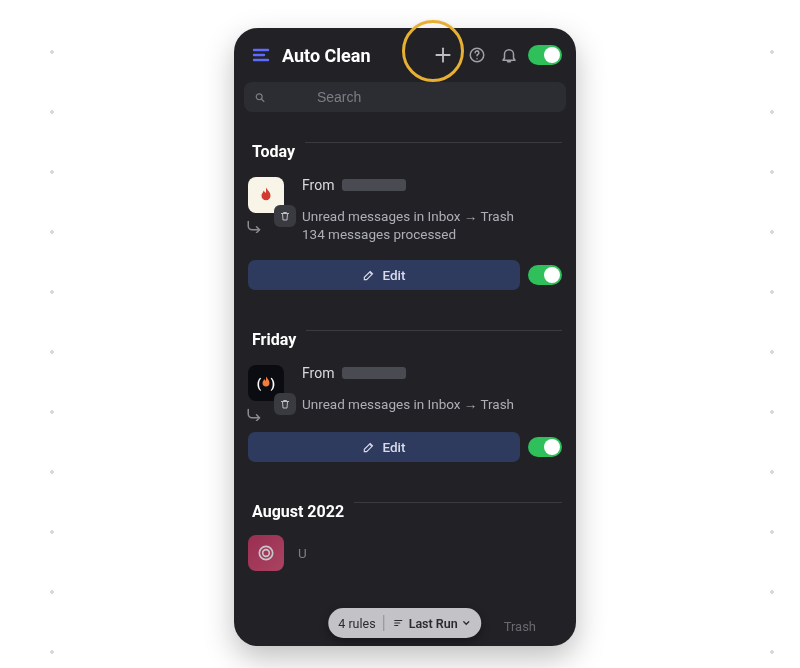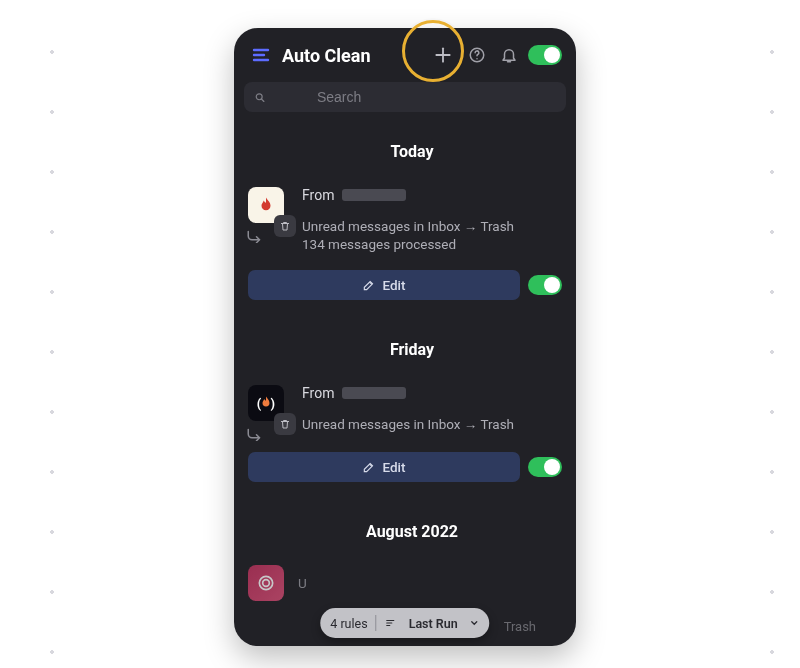--- a/index.html
+++ b/index.html
@@ -85,23 +85,22 @@
     color: #88888f;
   }
   .search input {
     background: transparent; border: none; outline: none;
     color: #d0d0d6; font-size: 14px; width: 100%; margin-left: 43px;
   }
   .search input::placeholder { color: #7d7d85; }
   
   .section { padding: 8px 14px 4px 14px; }
   .section-head {
-    display: flex; align-items: center; gap: 10px;
-    margin: 10px 0 14px 14px;
-    flex-direction: column;
+    display: flex; align-items: flex-start; gap: 10px;
+    margin: 10px 0 14px 4px;
   }
   .section-title {
     font-size: 16px; font-weight: 700; color: #fff;
   }
   .section-line {
     flex: 1; height: 1px; background: #3a3a41;
   }
   
   .rule {
     display: flex; align-items: flex-start; gap: 14px;
@@ -157,21 +156,21 @@
     border-radius: 18px;
     height: 30px;
     padding: 0 10px;
     display:flex; align-items:center; gap:6px;
     color:#2a2a30; font-size:12.5px;
     box-shadow: 0 4px 10px rgba(0,0,0,0.3);
     cursor:pointer;
   }
   .footer-pill .count { color:#2a2a30; }
   .footer-pill .divider { width:1px; height:16px; background:#8e8e95; margin:0 2px;}
-  .footer-pill .sel { font-weight:600; display:flex; align-items:center; gap:12px;justify-content:space-between;}
+  .footer-pill .sel { font-weight:600; display:flex; align-items:center; gap:4px;justify-content:space-between;}
   .faded-trash {
     position:absolute; bottom:12px; right:40px;
     color:#69696f; font-size:13px;
   }
   
   .highlight-ring {
     position:absolute;
     left: 402px; top: 20px;
     width: 62px; height: 62px;
     border: 3px solid #e8b032;

